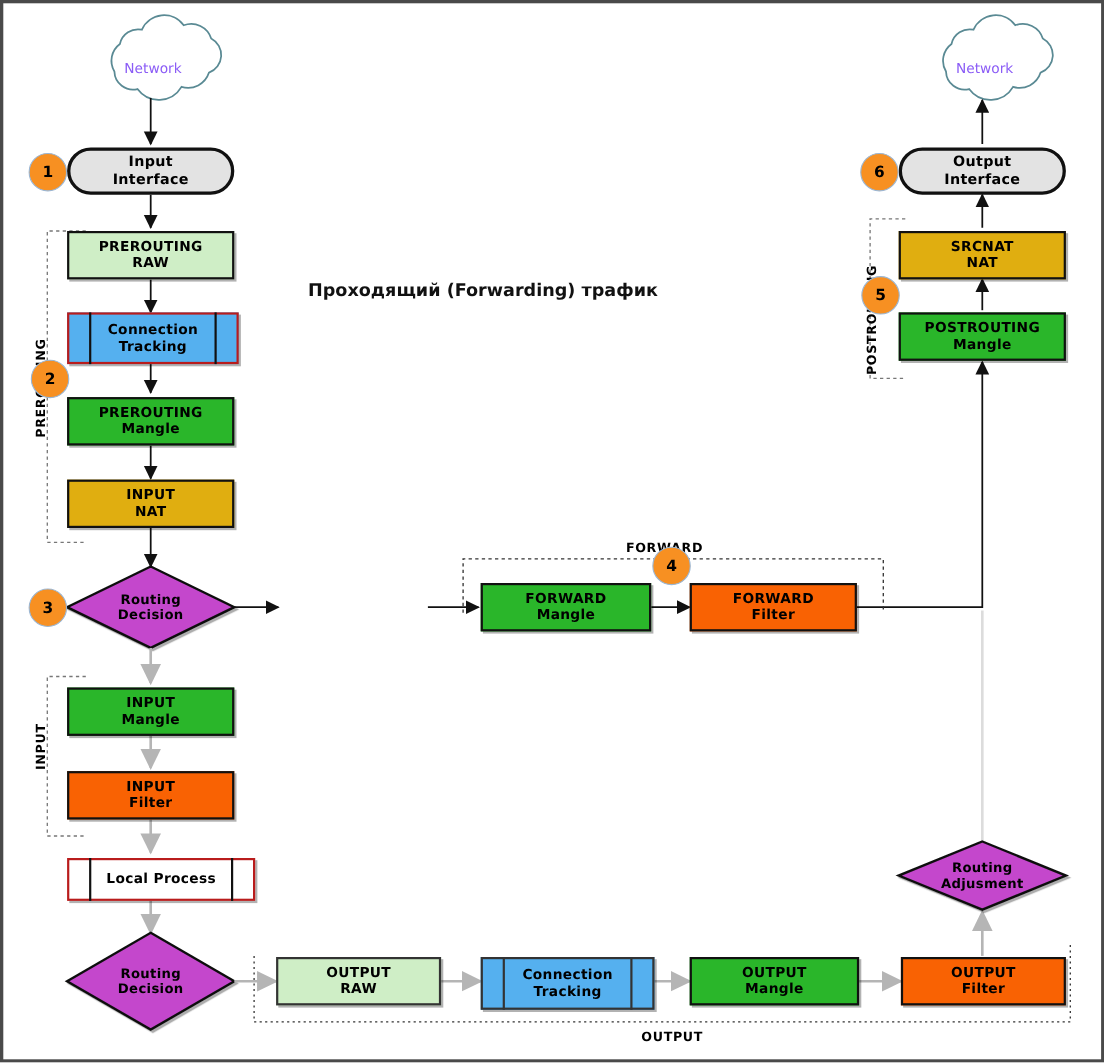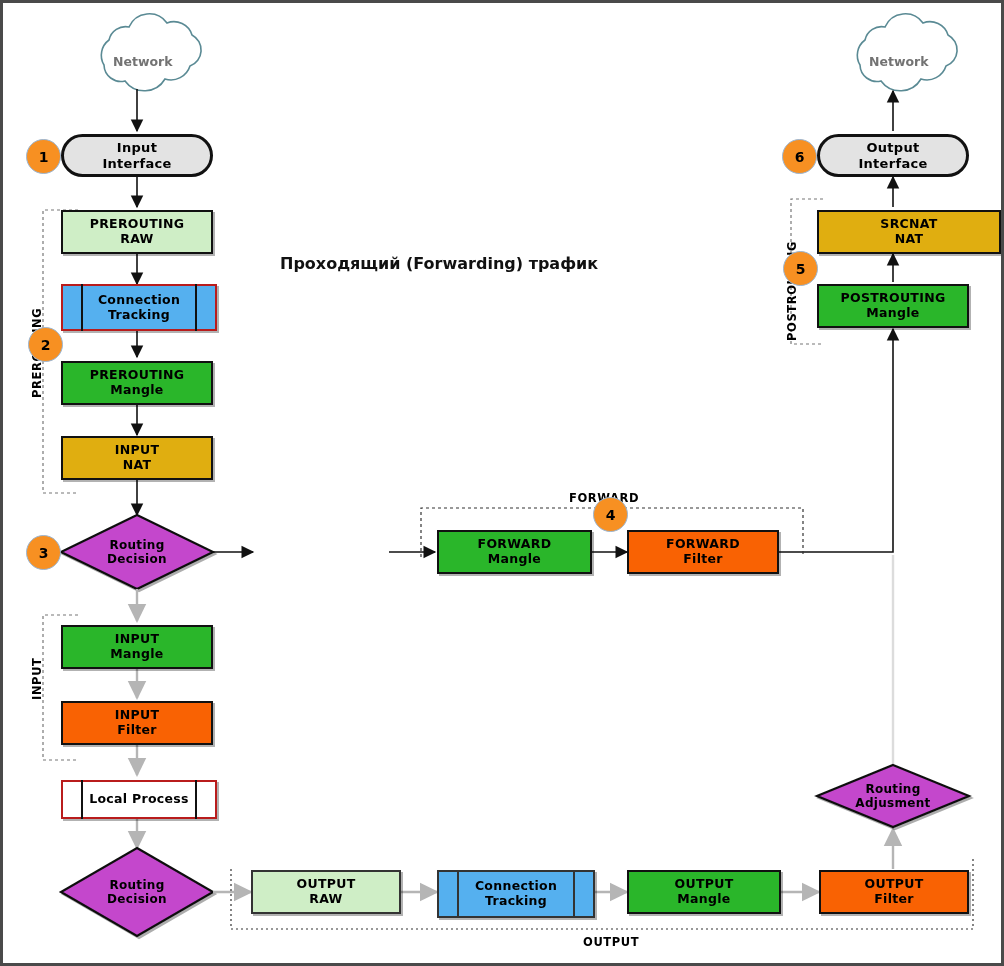--- a/index.html
+++ b/index.html
@@ -29,21 +29,21 @@
   .badge{position:absolute;width:33px;height:33px;border-radius:50%;
      background:#F79022;border:1px solid #9ab6d4;
      display:flex;align-items:center;justify-content:center;
      font-size:14px;font-weight:bold;color:#000;z-index:40;}
   
   .vlabel{position:absolute;font-size:11.5px;font-weight:bold;color:#000;
      transform-origin:left top;letter-spacing:0.6px;white-space:nowrap;}
   .hlabel{position:absolute;font-size:11.5px;font-weight:bold;color:#000;letter-spacing:0.6px;white-space:nowrap;}
   
   #title{position:absolute;font-size:16px;font-weight:bold;color:#111;white-space:nowrap;}
-  .cloudtext{position:absolute;font-size:12.5px;font-weight:bold;color:#737373;}
+  .cloudtext{position:absolute;font-size:12.5px;font-weight:normal;color:#8b5cf6;}
 </style>
 </head>
 <body>
 
 <div id="canvas">
 
   <svg id="svg" viewBox="0 0 1004 966">
     <defs>
       <marker id="ahB" markerWidth="9" markerHeight="9" refX="7.2" refY="4.5" orient="auto">
         <path d="M0,0.6 L8,4.5 L0,8.4 z" fill="#111"></path>
@@ -155,21 +155,21 @@
 
   <div class="node box shadow lbl2" style="left:624px;top:527px;width:152px;height:44px;background:#f96203;">FORWARD
 Filter</div>
 
   <div class="node box shadow lbl2" style="left:58px;top:622px;width:152px;height:44px;background:#2ab62a;">INPUT
 Mangle</div>
 
   <div class="node box shadow lbl2" style="left:58px;top:698px;width:152px;height:44px;background:#f96203;">INPUT
 Filter</div>
 
-  <div class="proc shadow" style="left:58px;top:777px;width:152px;height:35px;background:#ffffff;">
+  <div class="proc shadow" style="left:58px;top:777px;width:152px;height:35px;background:#ffffff;padding-left:15px;">
     <div class="inner" style="left:18px;right:18px;"></div>
     <div class="node" style="left:0;top:0;width:100%;height:100%;font-size:12.5px;">Local Process</div>
   </div>
 
   <div class="node lbl2" style="left:72px;top:873px;width:124px;height:32px;font-size:12px;">Routing
 Decision</div>
 
   <div class="node box shadow lbl2" style="left:248px;top:867px;width:150px;height:44px;background:#cfeec6;border-color:#333;">OUTPUT
 RAW</div>
 
@@ -184,21 +184,21 @@
 
   <div class="node box shadow lbl2" style="left:816px;top:867px;width:150px;height:44px;background:#f96203;">OUTPUT
 Filter</div>
 
   <div class="node lbl2" style="left:828px;top:777px;width:124px;height:32px;font-size:12px;">Routing
 Adjusment</div>
 
   <div class="node box shadow lbl2" style="left:814px;top:281px;width:152px;height:44px;background:#2ab62a;">POSTROUTING
 Mangle</div>
 
-  <div class="node box shadow lbl2" style="left:814px;top:207px;width:184px;height:44px;background:#e0ae10;">SRCNAT
+  <div class="node box shadow lbl2" style="left:814px;top:207px;width:152px;height:44px;background:#e0ae10;">SRCNAT
 NAT</div>
 
   <div class="vlabel" style="left:27px;top:395px;transform:rotate(-90deg);">PREROUTING</div>
   <div class="vlabel" style="left:27px;top:697px;transform:rotate(-90deg);">INPUT</div>
   <div class="vlabel" style="left:782px;top:338px;transform:rotate(-90deg);">POSTROUTING</div>
   <div class="hlabel" style="left:566px;top:488px;">FORWARD</div>
   <div class="hlabel" style="left:580px;top:932px;">OUTPUT</div>
 
   <div class="badge" style="left:23px;top:136px;">1</div>
   <div class="badge" style="left:25px;top:324px;">2</div>

